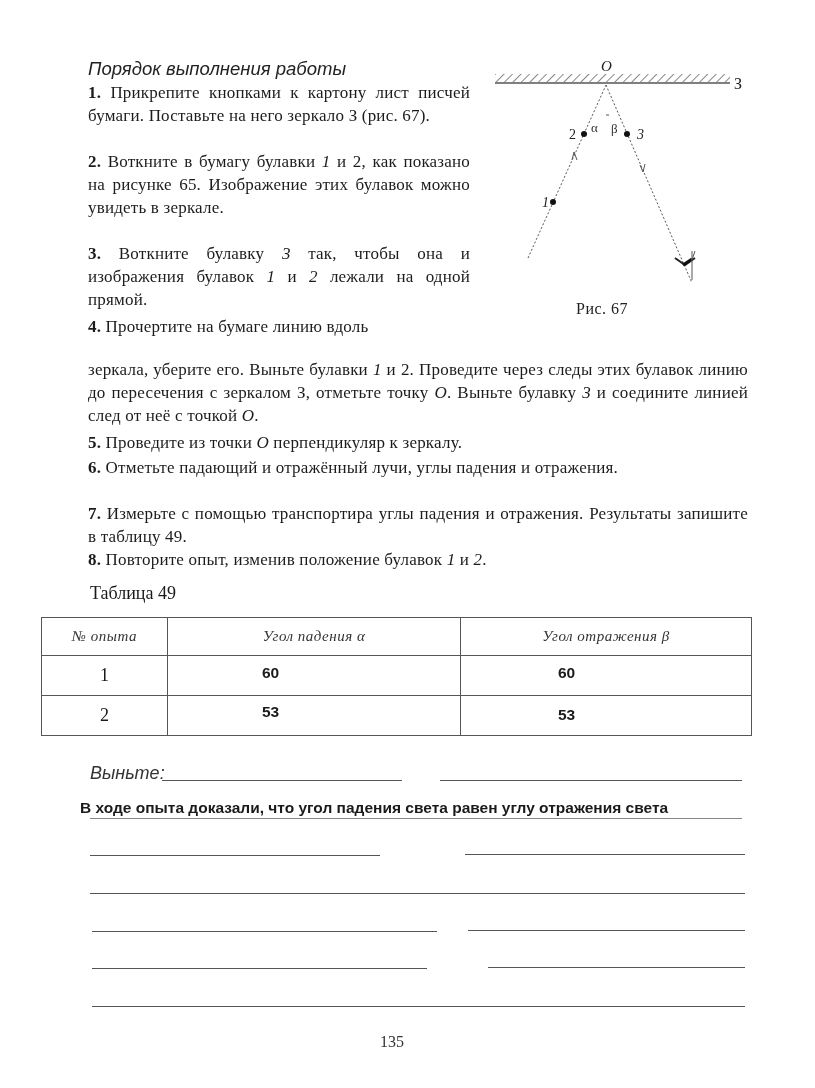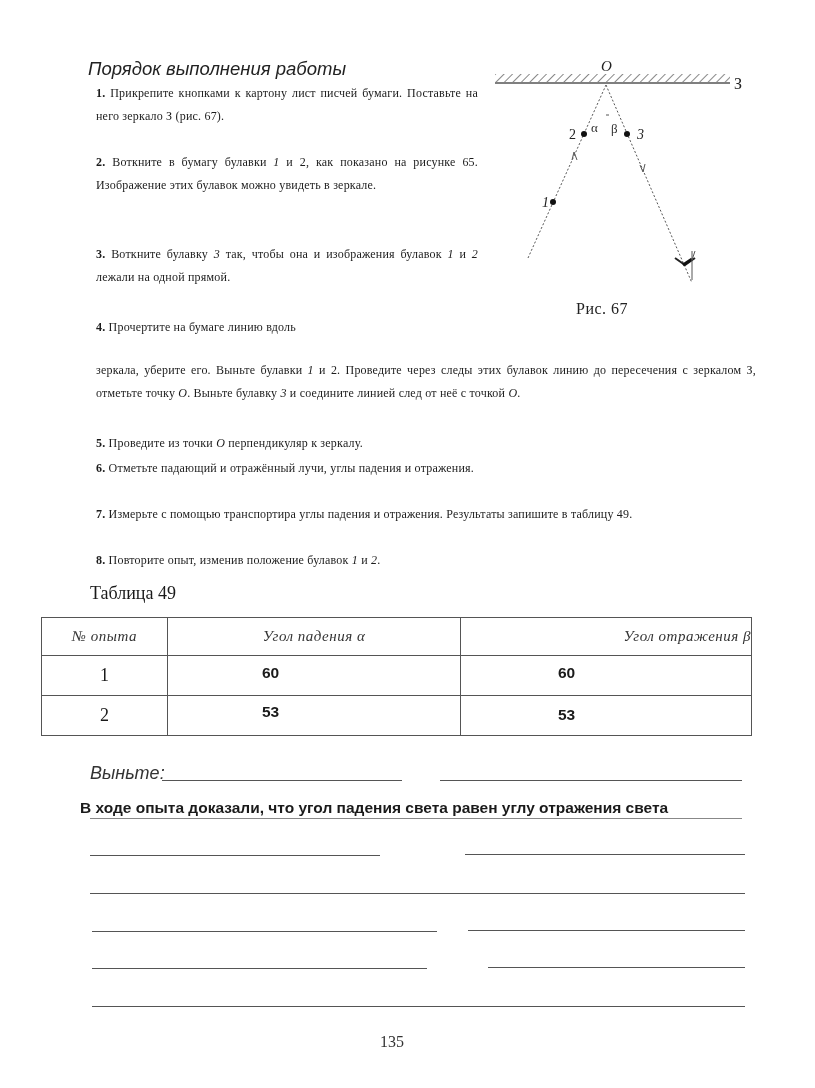--- a/index.html
+++ b/index.html
@@ -2,21 +2,21 @@
 <html><head>
 <meta charset="utf-8">
 <style>
   html, body { margin:0; padding:0; background:#ffffff; }
   body { width:815px; height:1088px; position:relative; overflow:hidden; color:#1a1a1a;
          font-family:"DejaVu Serif", serif; }
   .abs { position:absolute; }
   .serif { font-family:"Liberation Serif", "DejaVu Serif", serif; }
   .sans { font-family:"Liberation Sans", "DejaVu Sans", sans-serif; }
   .heading { left:88px; top:58px; font-size:18.5px; font-style:italic; color:#222; }
-  .para { left:96px; font-size:12px; line-height:22.8px; color:#1c1c1c; letter-spacing:0.2px; }
+  .para { left:88px; font-size:17px; line-height:22.8px; color:#1c1c1c; letter-spacing:0.2px; }
   .para .num { font-weight:bold; }
   .para i { font-style:italic; }
   .narrow { width:382px; text-align:justify; }
   .wide { width:660px; text-align:justify; }
   .table-title { left:90px; top:583px; font-size:18px; font-weight:normal; }
   table.data { position:absolute; left:41px; top:617px; border-collapse:collapse; }
   table.data td { border:1.3px solid #555; text-align:center; vertical-align:middle; padding:0; }
   table.data .hd { font-style:italic; font-size:15px; color:#333; height:37px; letter-spacing:0.5px; }
   table.data .rn { font-size:18px; height:39px; }
   table.data .val { font-family:"Liberation Sans", "DejaVu Sans", sans-serif; font-weight:bold; font-size:15.5px; text-align:left; }
@@ -113,21 +113,21 @@
 </svg>
 <div class="abs caption serif">Рис. 67</div>
 
 <div class="abs table-title serif">Таблица 49</div>
 
 <table class="data serif">
   <tbody>
       <tr>
     <td class="hd" style="width:125px;">№ опыта</td>
     <td class="hd" style="width:292px;">Угол падения α</td>
-    <td class="hd" style="width:290px;text-align:right;">Угол отражения β</td>
+    <td class="hd" style="width:290px;">Угол отражения β</td>
   </tr>
   <tr>
     <td class="rn">1</td>
     <td class="val" style="padding-left:94px; vertical-align:top; padding-top:8px;">60</td>
     <td class="val" style="padding-left:97px; vertical-align:top; padding-top:8px;">60</td>
   </tr>
   <tr>
     <td class="rn">2</td>
     <td class="val" style="padding-left:94px; vertical-align:top; padding-top:7px;">53</td>
     <td class="val" style="padding-left:97px; vertical-align:top; padding-top:10px;">53</td>

